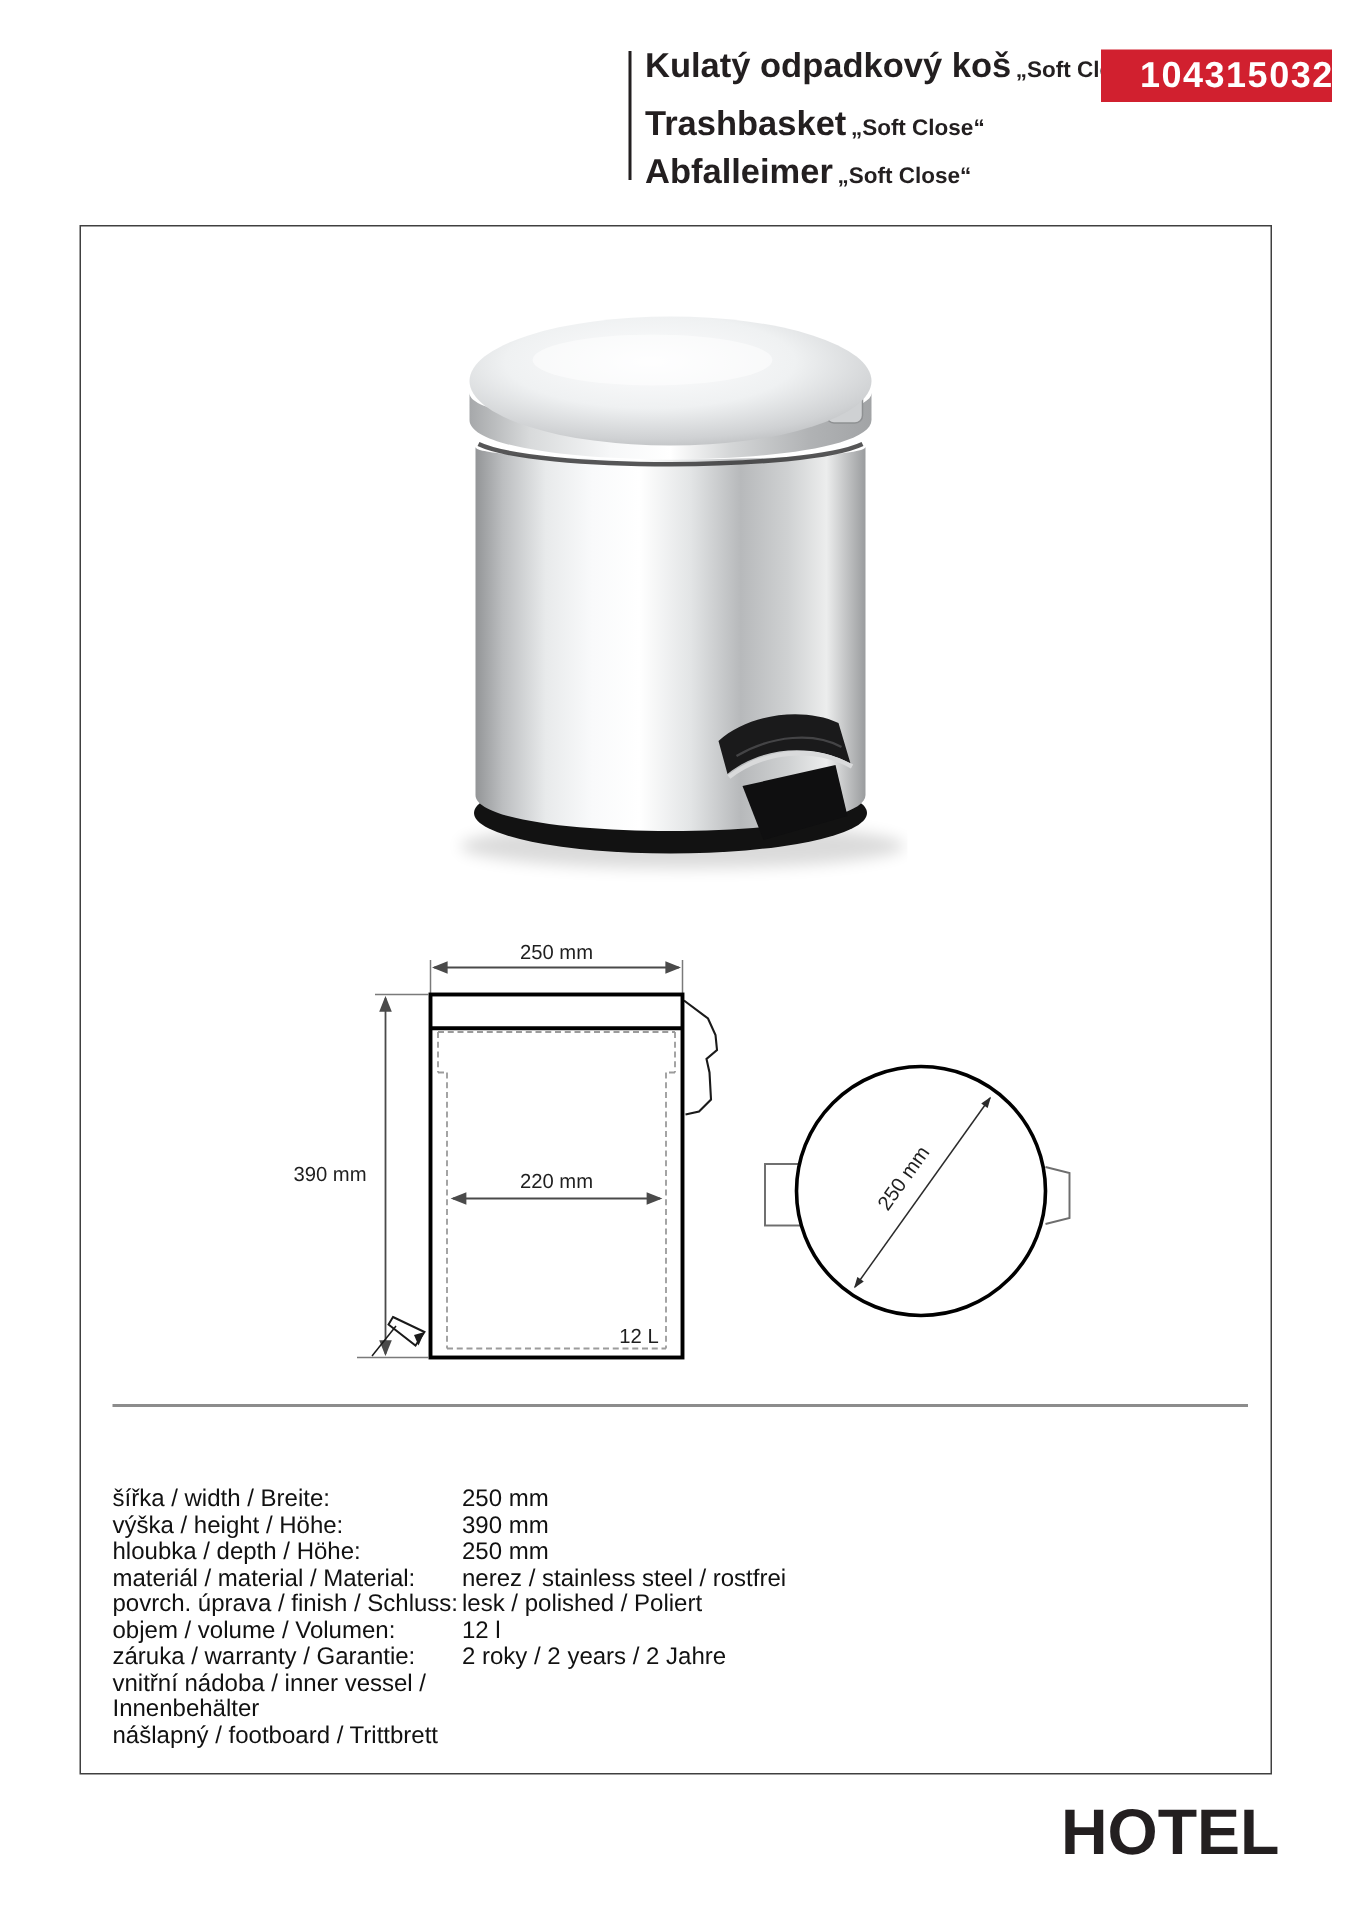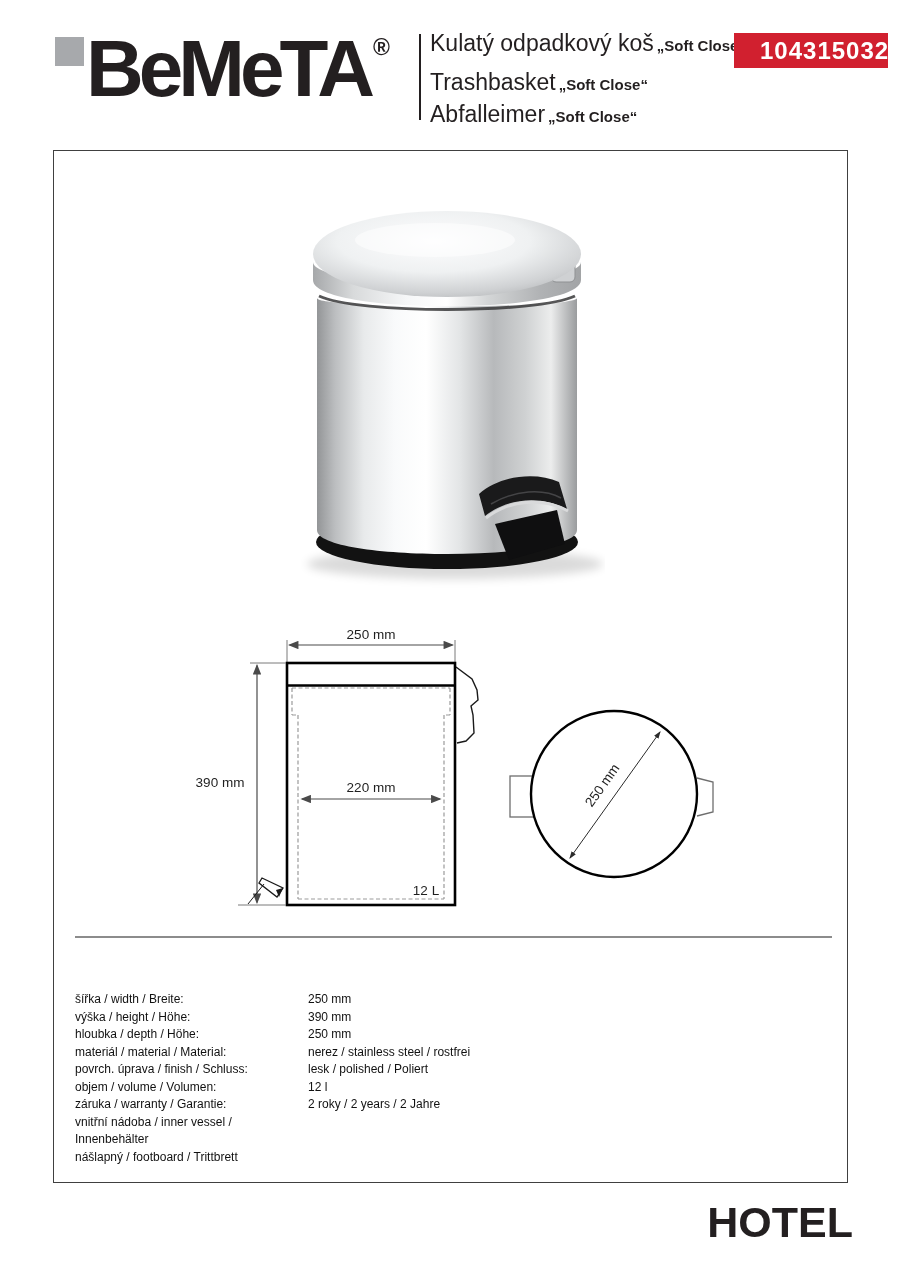--- a/index.html
+++ b/index.html
@@ -7,51 +7,46 @@
   .page{position:relative;width:905px;height:1280px;background:#fff;overflow:hidden;}
 
   
   .logo{position:absolute;left:55px;top:28px;display:flex;align-items:flex-start;}
   .logo-square{width:29px;height:29px;background:#a7a9ac;margin-top:9px;flex:0 0 auto;}
   .logo-text{font-size:80px;font-weight:bold;letter-spacing:-5px;line-height:82px;margin-left:2px;white-space:nowrap;}
   .logo-reg{font-size:23px;font-weight:bold;margin-top:6px;margin-left:3px;}
   .header-divider{position:absolute;left:419px;top:34px;width:2px;height:86px;background:#231f20;}
   .title-row{position:absolute;left:430px;white-space:nowrap;}
   .title-row.t0{top:30px}.title-row.t1{top:69px}.title-row.t2{top:101px}
-  .title-main{font-size:23px;font-weight:normal;}
+  .title-main{font-size:23px;font-weight:bold;}
   .title-suffix{font-size:15px;font-weight:bold;margin-left:3px;}
   .badge{position:absolute;left:734px;top:33px;width:154px;height:35px;background:#d1202f;color:#fff;
          font-size:24px;font-weight:bold;display:flex;align-items:center;padding-left:26px;
          box-sizing:border-box;letter-spacing:1px;}
 
   
   .frame{position:absolute;left:53px;top:150px;width:795px;height:1033px;border:1.5px solid #404040;box-sizing:border-box;background:#fff;}
   .photo{position:absolute;left:295px;top:192px;}
   .drawings{position:absolute;left:180px;top:618px;}
   .dim-text{font-size:13.5px;fill:#1f1f1f;font-family:"Liberation Sans",sans-serif;}
   .section-divider{position:absolute;left:75px;top:936px;width:757px;height:2px;background:#8c8c8c;}
 
   
   .params-heading{position:absolute;left:75px;top:950px;font-size:16.5px;font-weight:bold;}
-  .params{position:absolute;left:75px;top:991px;font-size:12px;line-height:17.5px;color:#111;}
+  .params{position:absolute;left:75px;top:991px;font-size:16px;line-height:17.5px;color:#111;}
   .param-label{display:inline-block;width:233px;}
 
   
   .footer-collection{position:absolute;right:52px;top:1198px;font-size:43px;font-weight:bold;}
 </style>
 </head>
 <body>
 
 <div class="page">
 
-  <div class="logo">
-    <span class="logo-square" style="background: rgb(167, 169, 172);"></span>
-    <span class="logo-text">BeMeTA</span>
-    <span class="logo-reg">®</span>
-  </div>
   <div class="header-divider"></div>
 
   <div class="title-row t0">
     <span class="title-main">Kulatý odpadkový koš</span><span class="title-suffix">„Soft Close“</span>
   </div>
   <div class="title-row t2">
     <span class="title-main">Abfalleimer</span><span class="title-suffix">„Soft Close“</span>
   </div>
   <div class="title-row t1">
     <span class="title-main">Trashbasket</span><span class="title-suffix">„Soft Close“</span>

